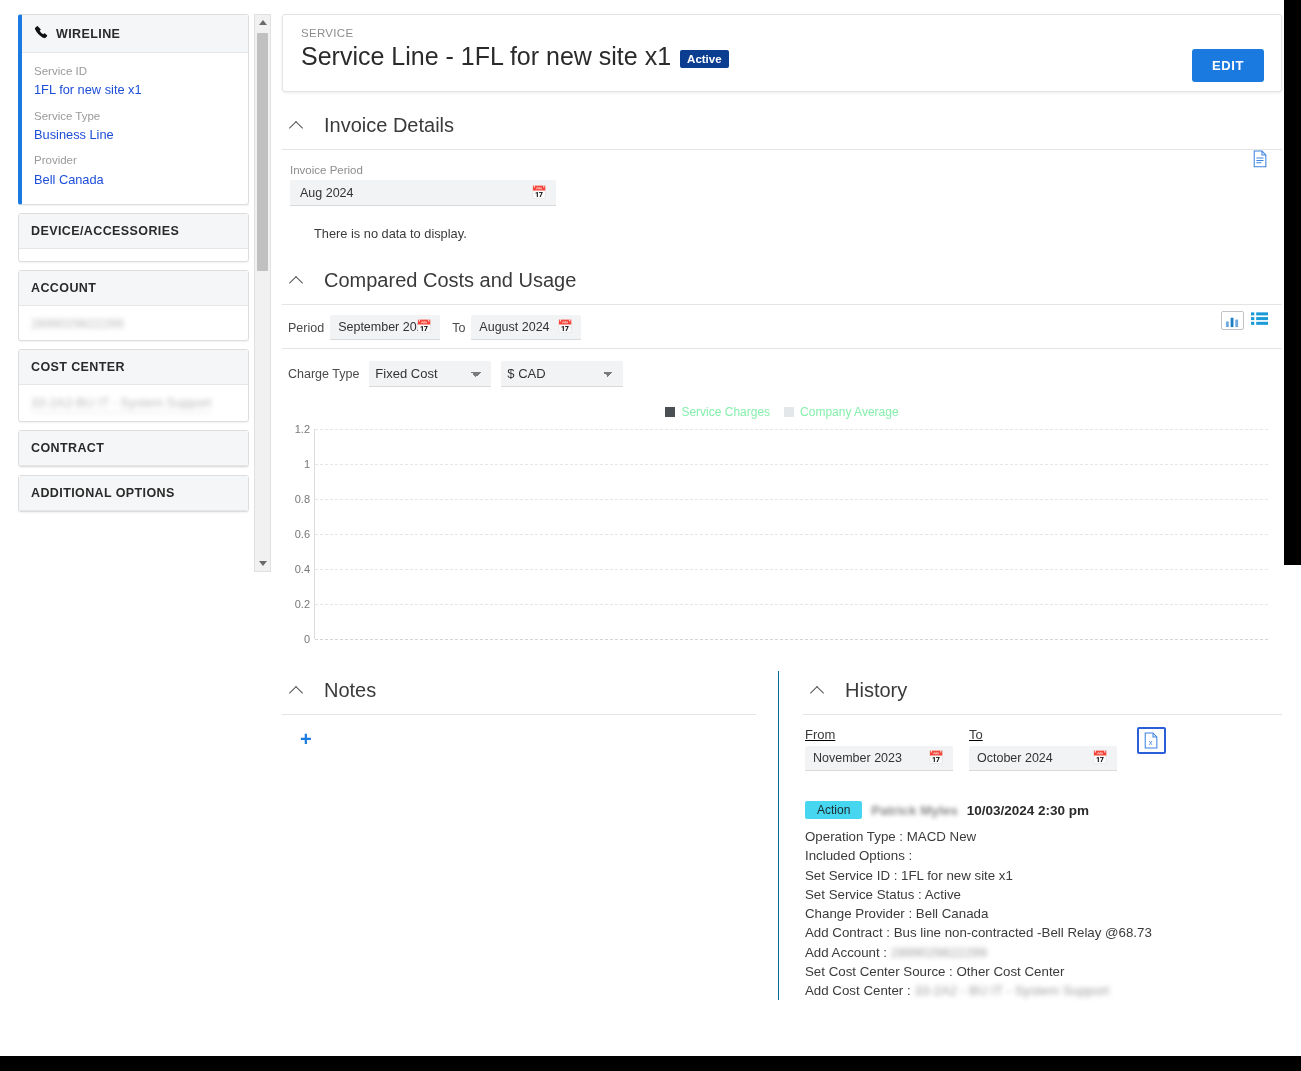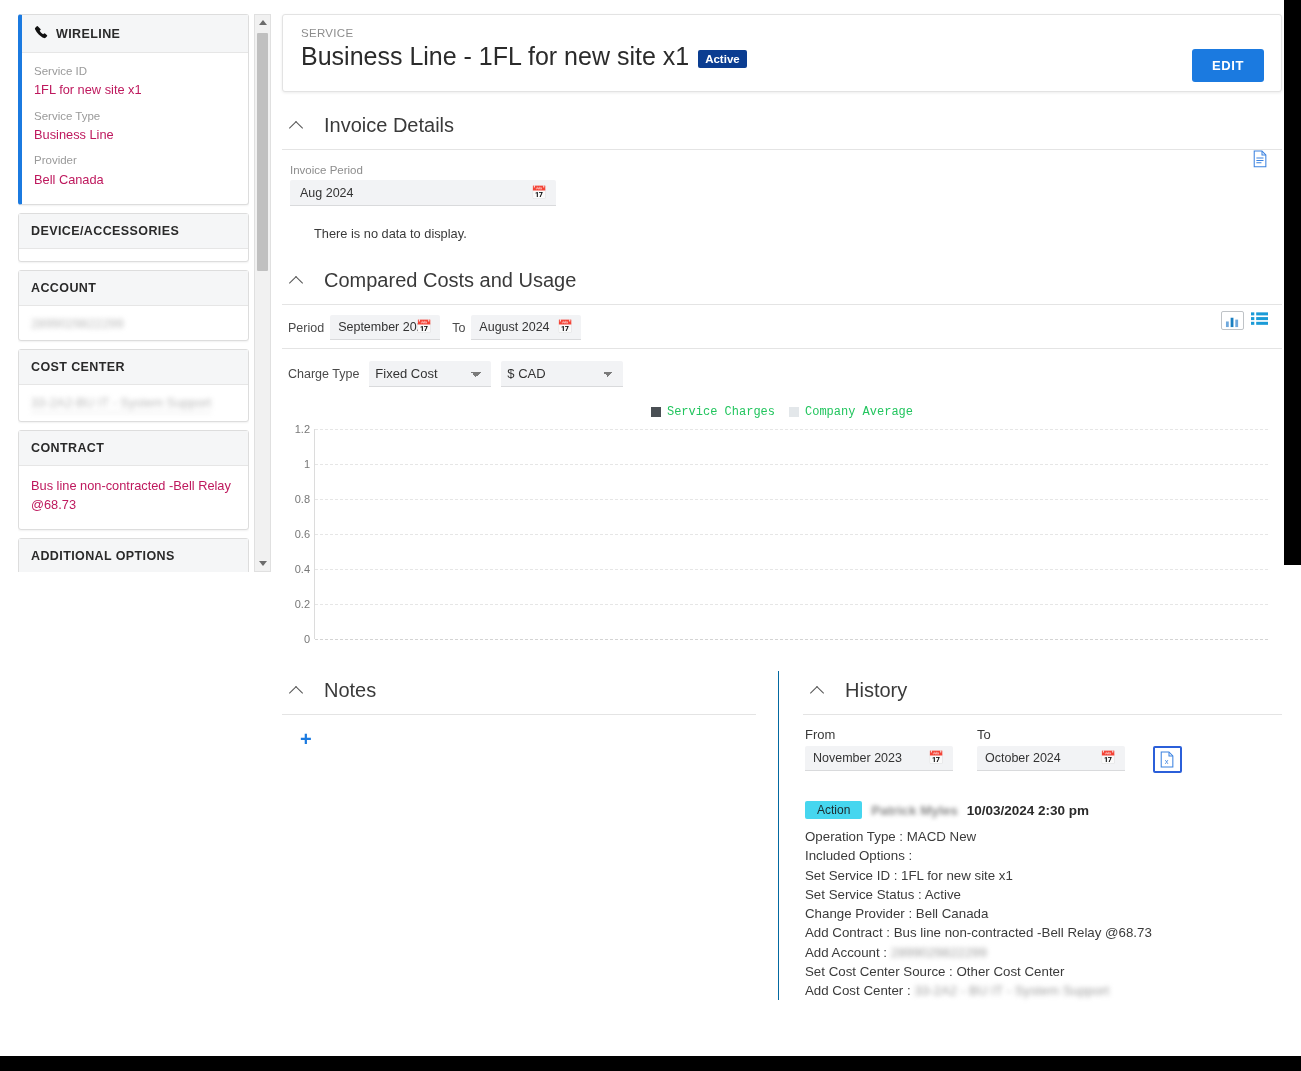--- a/index.html
+++ b/index.html
@@ -52,21 +52,21 @@
     color: #2a2a2a;
     display: flex; align-items: center; gap: 8px;
     border-bottom: 1px solid #e6e6e6;
   }
   .side-body { padding: 10px 12px 12px 12px; }
   .fld-label {
     font-size: 11.5px; color: #9a9a9a; margin-top: 7px; line-height: 1.5;
   }
   .fld-label:first-child { margin-top: 0; }
   .fld-value {
-    font-size: 12.8px; color: #be185d; line-height: 1.6; margin-bottom: 2px;
+    font-size: 12.8px; color: #1d4ed8; line-height: 1.6; margin-bottom: 2px;
   }
   .redacted {
     color: #b9b9b9;
     filter: blur(2.4px);
     font-size: 12.8px;
     user-select: none;
     display: inline-block;
   }
   .underline-field {
     border-bottom: 1px solid #e2e2e2;
@@ -204,21 +204,21 @@
     background-position: calc(100% - 15px) 11px, calc(100% - 10px) 11px;
     background-size: 5px 5px, 5px 5px;
     background-repeat: no-repeat;
   }
   .sel-charge { width: 122px; }
   .sel-cur { width: 122px; }
 
   .legend {
     display: flex; justify-content: center; align-items: center; gap: 14px;
     padding: 14px 0 4px 0;
-    font-size: 12px; color: #22c55e; font-family: Liberation Mono, monospace;
+    font-size: 12px; color: #86efac;
   }
   .lg-item { display: flex; align-items: center; gap: 6px; }
   .lg-sw { width: 10px; height: 10px; display: inline-block; }
 
   .chart {
     position: relative;
     height: 236px;
     margin: 6px 0 0 0;
   }
   .y-axis-labels {
@@ -247,21 +247,21 @@
   .bottom-cols { display: flex; gap: 0; padding-top: 6px; }
   .col-notes { width: 497px; padding-right: 22px; border-right: 1px solid #0369a1; }
   .col-history { flex: 1; padding-left: 24px; }
   .sub-head { display: flex; align-items: center; gap: 20px; padding: 8px 0 12px 8px; }
   .sub-title { font-size: 20px; color: #3a3a3a; }
   .plus-btn {
     color: #1b7ae0; font-size: 20px; font-weight: bold;
     cursor: pointer; padding: 14px 0 0 18px; display: inline-block;
     line-height: 1;
   }
-  .hist-fields { display: flex; align-items: flex-end; gap: 24px; padding: 12px 0 0 2px; }
+  .hist-fields { display: flex; align-items: flex-start; gap: 16px; padding: 12px 0 0 2px; text-decoration: underline; }
   .hf-label { font-size: 13px; color: #3a3a3a; margin-bottom: 4px; }
   .hist-date { width: 148px; }
   .xls-btn {
     border: 2px solid #2b5fd9; border-radius: 2px;
     padding: 3px 5px; background: #fff; cursor: pointer;
     line-height: 0; margin-left: 4px; margin-bottom: -2px;
   }
   .hist-entry { padding: 30px 0 0 2px; }
   .hist-meta { display: flex; align-items: center; gap: 9px; font-size: 13.5px; }
   .tag-action {
@@ -325,23 +325,20 @@
     </div>
     <div class="side-body" style="padding:8px 12px;">
       <span class="redacted underline-field">33-2A2-BU IT - System Support</span>
     </div>
   </div>
 
   <div class="side-card">
     <div class="side-head">
       <span>CONTRACT</span>
     </div>
-    <div class="side-body">
-      <div class="fld-value" style="line-height:1.5;">Bus line non-contracted -Bell Relay @68.73</div>
-    </div>
   </div>
 
   <div class="side-card">
     <div class="side-head">
       <span>ADDITIONAL OPTIONS</span>
     </div>
 
   </div>
 </div>
 
@@ -349,21 +346,21 @@
   <div class="sb-arrow sb-up"></div>
   <div class="sb-thumb"></div>
   <div class="sb-arrow sb-down"></div>
 </div>
 
 <div class="main">
 
   <div class="hdr-card">
     <div class="hdr-kicker">SERVICE</div>
     <div class="hdr-title">
-      <span>Business Line - 1FL for new site x1</span>
+      <span>Service Line - 1FL for new site x1</span>
       <span class="badge-active">Active</span>
     </div>
     <button class="edit-btn">EDIT</button>
   </div>
 
 
   <div class="section-head">
     <span class="caret"></span>
     <span class="section-title">Invoice Details</span>
   </div>

